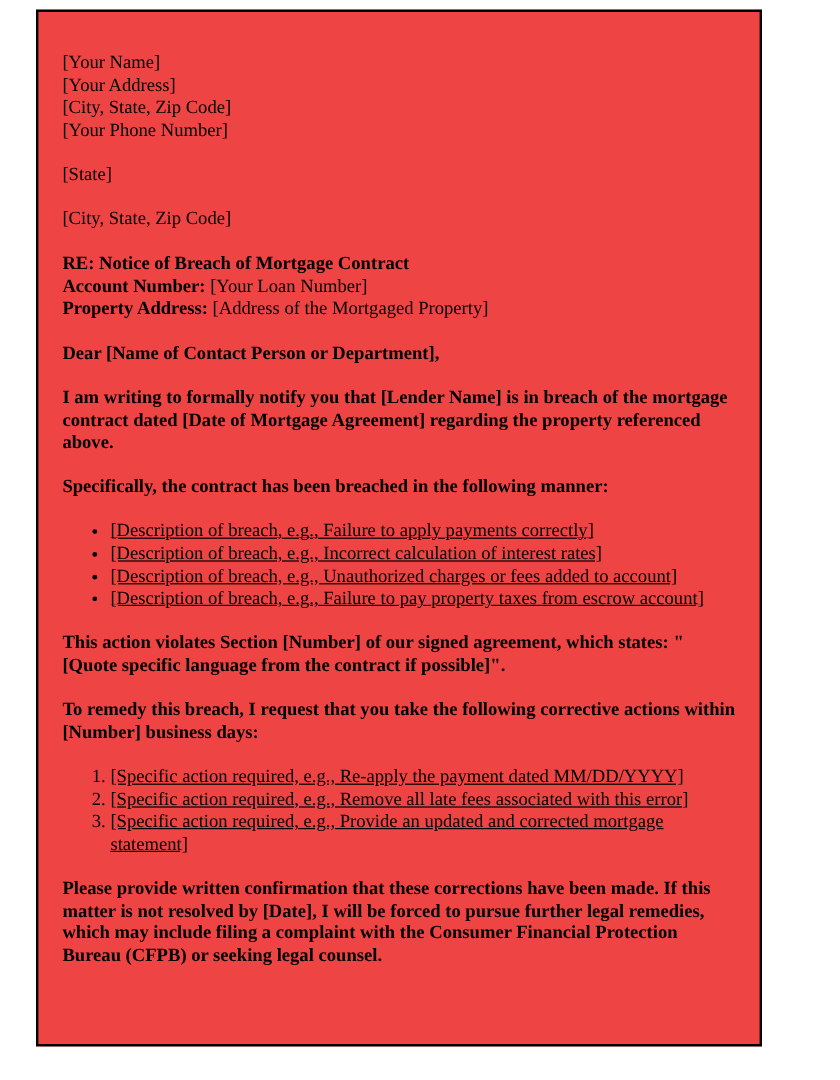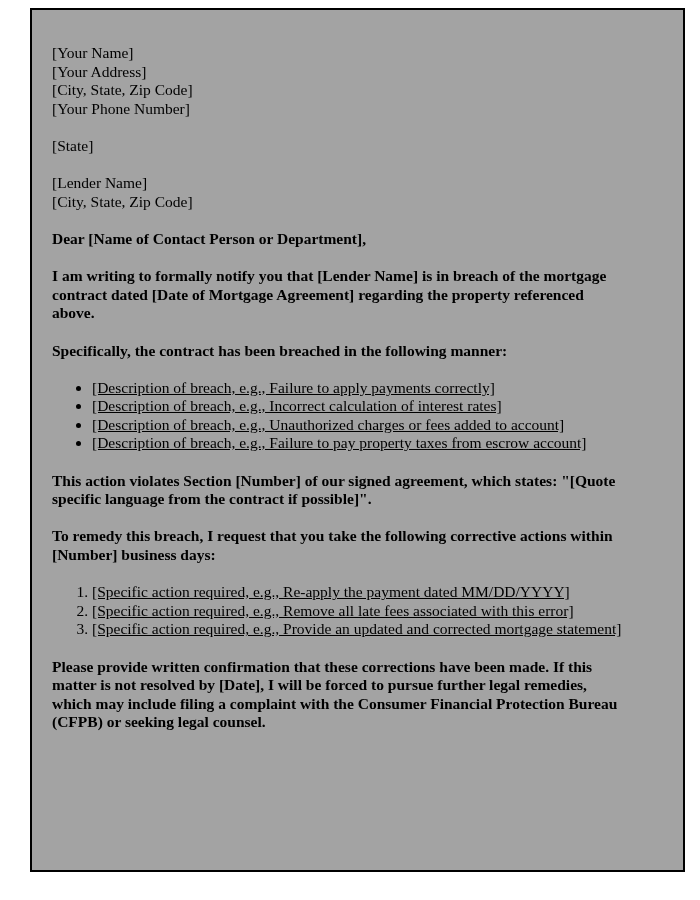--- a/index.html
+++ b/index.html
@@ -7,25 +7,25 @@
     padding: 0;
     background: #ffffff;
     width: 700px;
     height: 900px;
     overflow: hidden;
   }
   .page {
     position: absolute;
     left: 30px;
     top: 8px;
-    width: 655px;
+    width: 605px;
     height: 864px;
     border: 2px solid #000000;
     box-sizing: border-box;
-    background: #a3a3a3;
+    background: #ef4444;
     overflow: hidden;
   }
   .content {
     padding: 34px 20px 20px 20px;
     font-family: "Liberation Serif", "DejaVu Serif", serif;
     font-size: 15.5px;
     line-height: 18.6px;
     color: #000000;
     max-width: 612px;
     box-sizing: border-box;
@@ -54,24 +54,28 @@
       <div class="line">[Your Address]</div>
       <div class="line">[City, State, Zip Code]</div>
       <div class="line">[Your Phone Number]</div>
     </div>
 
     <div class="block">
       <div class="line">[State]</div>
     </div>
 
     <div class="block">
-      <div class="line">[Lender Name]</div>
       <div class="line">[City, State, Zip Code]</div>
     </div>
 
+    <div class="block">
+      <div class="line"><strong>RE: Notice of Breach of Mortgage Contract</strong></div>
+      <div class="line"><strong>Account Number:</strong> <span>[Your Loan Number]</span></div>
+      <div class="line"><strong>Property Address:</strong> <span>[Address of the Mortgaged Property]</span></div>
+    </div>
 
     <p class="block">Dear [Name of Contact Person or Department],</p>
 
     <p class="block">I am writing to formally notify you that [Lender Name] is in breach of the mortgage contract dated [Date of Mortgage Agreement] regarding the property referenced above.</p>
 
     <p class="block">Specifically, the contract has been breached in the following manner:</p>
 
     <ul class="block">
       <li>[Description of breach, e.g., Failure to apply payments correctly]</li>
       <li>[Description of breach, e.g., Incorrect calculation of interest rates]</li>

